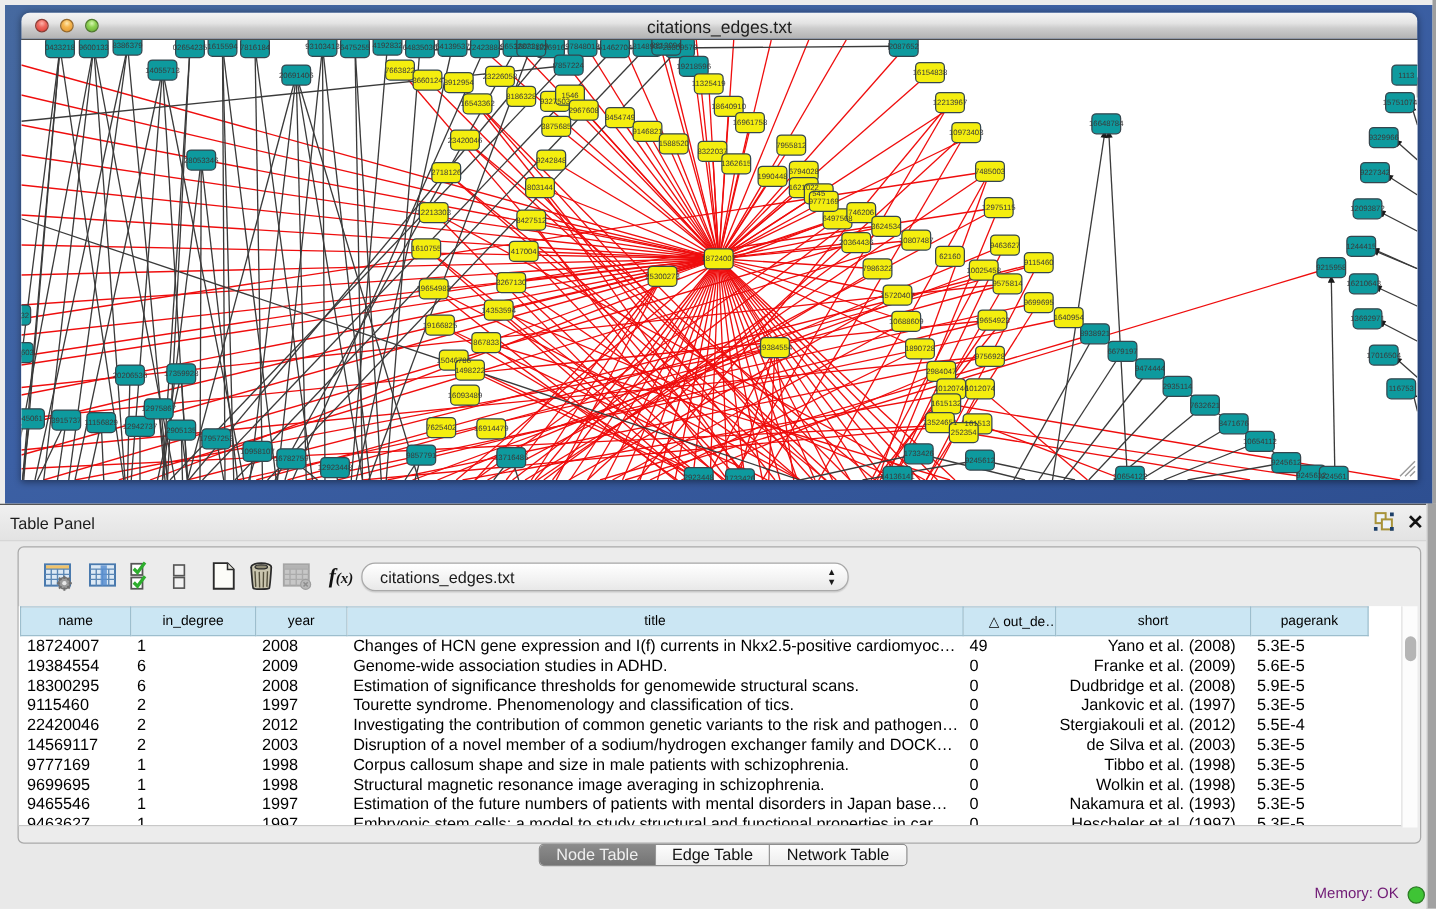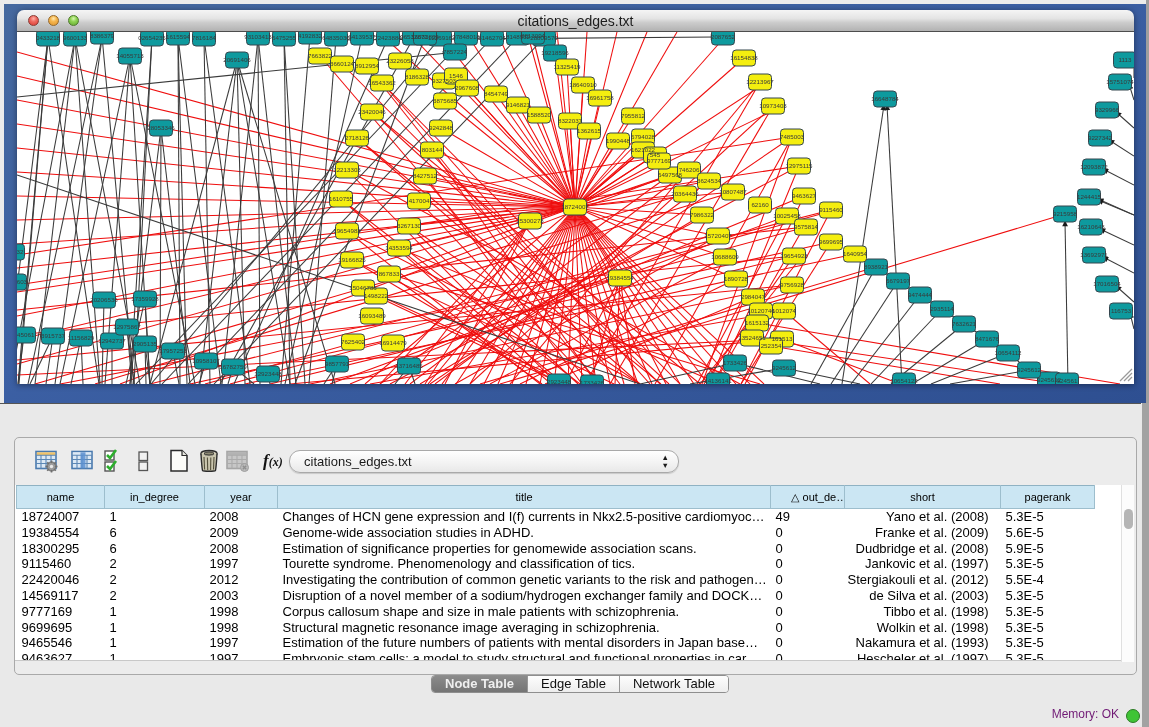--- a/index.html
+++ b/index.html
@@ -63,21 +63,21 @@
     border-left:1px solid #e0e0e0; }
   #vscroll .thumb { position:absolute; left:2px; top:24px; width:9px; height:20px;
     border-radius:5px; background:#b5b5b5; }
 
   #tabs { position:absolute; left:431px; top:271px; height:18px; display:flex;
     border:1px solid #8e8e8e; border-radius:4px; overflow:hidden;
     font-size:13px; background:#fafafa; box-shadow:inset 0 1px 0 rgba(255,255,255,.7);}
   #tabs div { padding:0px 13px; line-height:16px; color:#101010;
     border-right:1px solid #979797; background:linear-gradient(#fdfdfd,#ededed); }
   #tabs div:last-child { border-right:none; }
-  #tabs div.sel { background:linear-gradient(#8b8b8b,#747474); color:#efefef;font-weight:bold; }
+  #tabs div.sel { background:linear-gradient(#8b8b8b,#747474); color:#efefef; }
 
   #memory { position:absolute; right:30px; bottom:6px; font-size:12px; color:#701a75; }
   #memdot { position:absolute; right:9px; bottom:4px; width:14px; height:14px;
     border-radius:50%; background:#3fc435; border:1.5px solid #2b7a24; }
   #rb1 { position:absolute; left:1146px; top:0; width:3px; height:403px;
     background:#9e9e9e; z-index:9; }
   #rb2 { position:absolute; left:1141px; top:403px; width:8px; height:324px;
     background:#a2a2a2; border-left:1px solid #e8e8e8; z-index:9; }
 </style>
 </head>
@@ -695,20 +695,31 @@
               <line x1="1124" y1="381" x2="1132" y2="373"></line>
               <line x1="1120" y1="381" x2="1132" y2="369"></line>
               <line x1="1128" y1="381" x2="1132" y2="377"></line>
             </g>
           </svg>
         </div>
     </div>
   </div>
 
   <div id="tablepanel">
+    <div id="tp-head">
+      <div class="cap">Table Panel</div>
+      <svg class="float" width="17" height="17" viewBox="0 0 17 17">
+        <rect x="1.5" y="1.5" width="8" height="8" fill="#eef4fb" stroke="#a89339" stroke-width="1.6"></rect>
+        <rect x="6.5" y="6.5" width="8" height="8" fill="#eef4fb" stroke="#a89339" stroke-width="1.6"></rect>
+        <rect x="13" y="1" width="3" height="3" fill="#1d3f68"></rect>
+        <rect x="0" y="12.6" width="3" height="3" fill="#1d3f68"></rect>
+        <rect x="13" y="12.6" width="3" height="3" fill="#1d3f68"></rect>
+      </svg>
+      <div class="closex">✕</div>
+    </div>
 
     <div id="toolbox">
       <div id="toolbar">
         <svg style="left:20px" width="24" height="24" viewBox="0 0 24 24">
             <rect x="1" y="2.5" width="20" height="17" fill="#dce9f5" stroke="#4a7aae" stroke-width="1.6"></rect>
             <rect x="1.8" y="3.3" width="18.4" height="3" fill="#f0c36b"></rect>
             <path d="M1 10.5h20M1 14.5h20M6 6.5v13M11 6.5v13M16 6.5v13M1 6.3h20" stroke="#5b87b5" stroke-width="1.1" fill="none"></path>
             <g transform="translate(16.5,17.5)">
               <circle r="4.6" fill="#9b9b9b" stroke="#6f6f6f"></circle>
               <circle r="1.7" fill="#e8e8e8"></circle>
@@ -808,21 +819,21 @@
                 <td>Genome-wide association studies in ADHD.</td>
                 <td>0</td>
                 <td class="rgt">Franke et al. (2009)</td>
                 <td>5.6E-5</td>
                 <td></td>
               </tr>
 <tr>
                 <td>18300295</td>
                 <td>6</td>
                 <td>2008</td>
-                <td>Estimation of significance properties for genomewide association scans.</td>
+                <td>Estimation of significance thresholds for genomewide structural scans.</td>
                 <td>0</td>
                 <td class="rgt">Dudbridge et al. (2008)</td>
                 <td>5.9E-5</td>
                 <td></td>
               </tr>
 <tr>
                 <td>9115460</td>
                 <td>2</td>
                 <td>1997</td>
                 <td>Tourette syndrome. Phenomenology and classification of tics.</td>

